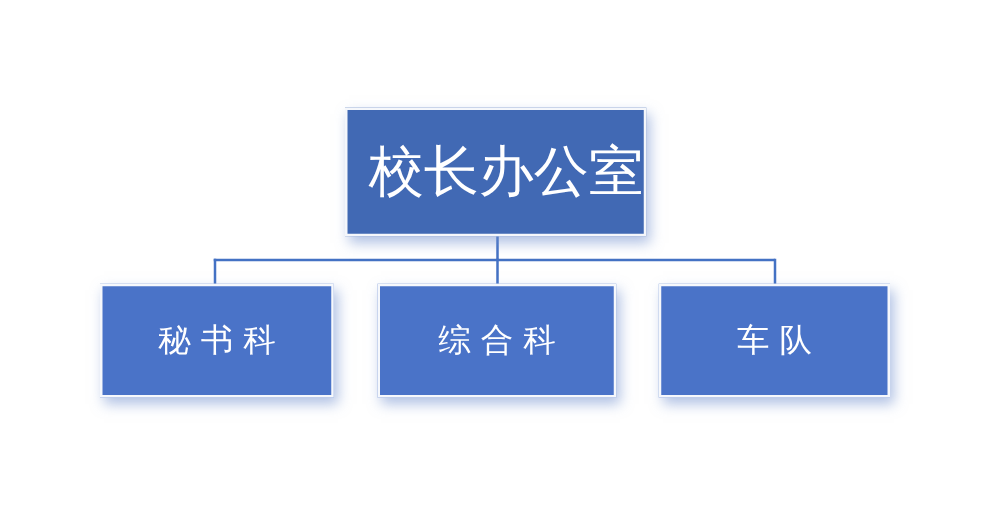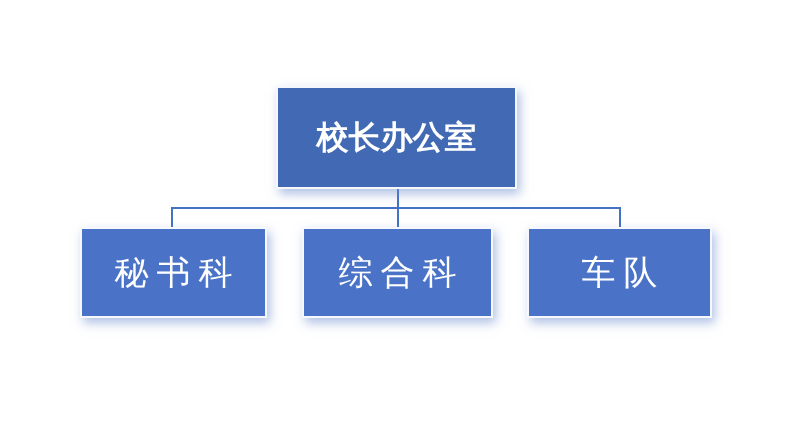--- a/index.html
+++ b/index.html
@@ -26,30 +26,31 @@
     text-align: center;
     white-space: nowrap;
   }
   .node-root {
     left: 276px;
     top: 86px;
     width: 241px;
     height: 103px;
     background: var(--root-fill, #4169b4);
     font-family: "Liberation Sans", sans-serif;
-    font-weight: bold;
-    font-size: 32px;
+    font-weight: normal;
+    font-size: 44px;
+    justify-content: flex-end;
   }
   .node-child {
     top: 227px;
     height: 91px;
     background: var(--child-fill, #4a73c8);
     font-family: "Liberation Serif", serif;
     font-weight: normal;
-    font-size: 34px;
+    font-size: 26px;
     letter-spacing: 8px;
   }
   .node-child .label {
     padding-left: 8px; 
   }
   .child-1 { left: 80px;  width: 187px; }
   .child-2 { left: 302px; width: 191px; }
   .child-3 { left: 527px; width: 185px; }
 
   .connector {

